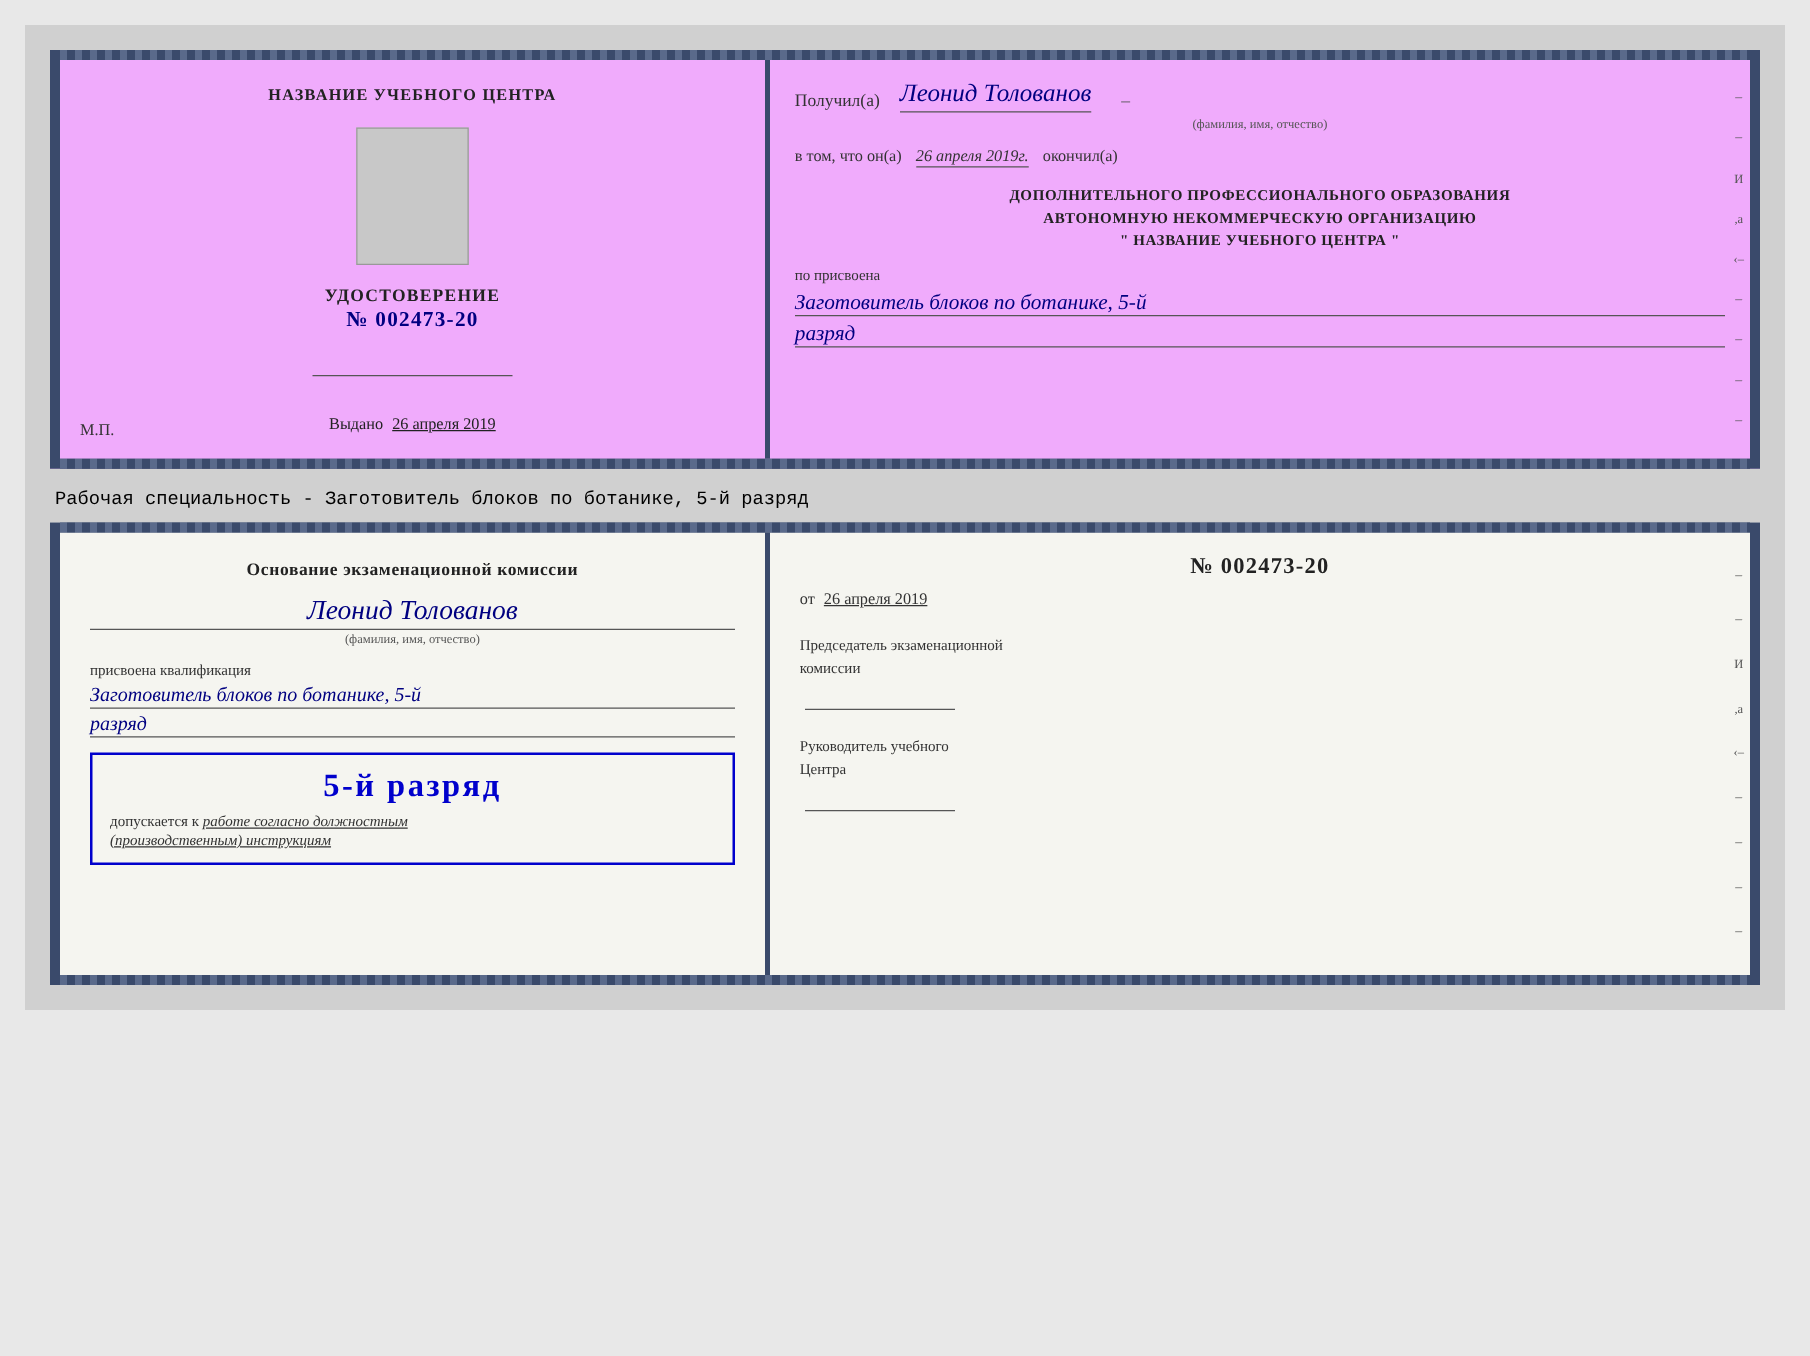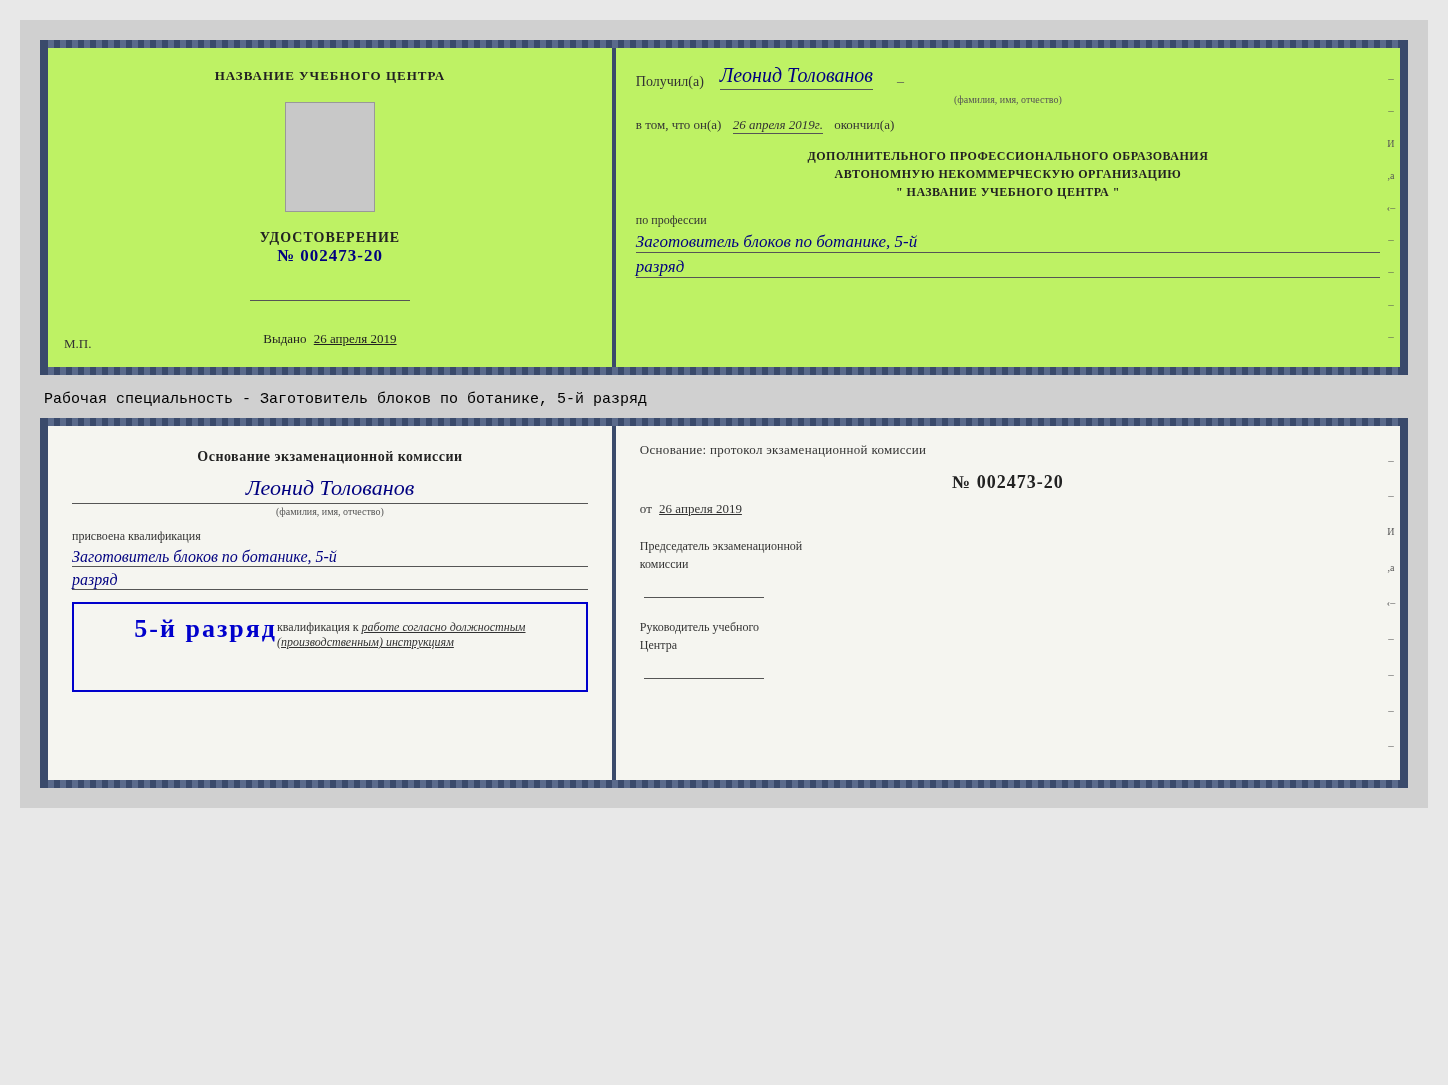--- a/index.html
+++ b/index.html
@@ -11,21 +11,21 @@
       padding: 20px;
     }
 
     .page-bg {
       background: #d0d0d0;
       padding: 20px;
     }
 
     
     .cert-card {
-      background: #bef264;
+      background: #f0abfc;
       border: 8px solid #3a4a6b;
       display: flex;
       margin-bottom: 16px;
       position: relative;
       min-height: 320px;
     }
 
     .cert-left {
       width: 42%;
       border-right: 4px solid #3a4a6b;
@@ -279,21 +279,21 @@
       margin-bottom: 12px;
     }
 
     
     .stamp-box {
       border: 2px solid #0000cc;
       padding: 10px 14px;
       margin-top: 8px;
       min-height: 90px;
       display: flex;
-      flex-direction: row;
+      flex-direction: column;
       justify-content: center;
     }
 
     .stamp-razryad {
       font-size: 26px;
       font-weight: bold;
       color: #0000cc;
       text-align: center;
       letter-spacing: 2px;
     }
@@ -406,21 +406,21 @@
         <span>окончил(а)</span>
       </div>
 
       <div class="org-block">
         <div>ДОПОЛНИТЕЛЬНОГО ПРОФЕССИОНАЛЬНОГО ОБРАЗОВАНИЯ</div>
         <div>АВТОНОМНУЮ НЕКОММЕРЧЕСКУЮ ОРГАНИЗАЦИЮ</div>
         <div>" НАЗВАНИЕ УЧЕБНОГО ЦЕНТРА "</div>
       </div>
 
       <div class="profession-block">
-        <span>по профессии</span>
+        <span>по присвоена</span>
         <span class="profession-value">Заготовитель блоков по ботанике, 5-й</span>
         <span class="razryad-value">разряд</span>
       </div>
 
       <div class="right-side-deco">
         <span class="deco-dash">–</span>
         <span class="deco-dash">–</span>
         <span style="font-size:10px; color:#555;">И</span>
         <span style="font-size:10px; color:#555;">,а</span>
         <span style="font-size:10px; color:#555;">‹–</span>
@@ -444,32 +444,31 @@
       <div class="person-name-bottom">Леонид Толованов</div>
       <div class="person-subtext">(фамилия, имя, отчество)</div>
 
       <div class="qualification-label">присвоена квалификация</div>
       <span class="qualification-value">Заготовитель блоков по ботанике, 5-й</span>
       <span class="razryad-bottom">разряд</span>
 
       <div class="stamp-box">
         <div class="stamp-razryad">5-й разряд</div>
         <div class="stamp-dopusk">
-          <span>квалификация к</span>
+          <span>допускается к</span>
           <span class="stamp-dopusk-italic">работе согласно должностным</span>
           <br>
           <span class="stamp-dopusk-italic">(производственным) инструкциям</span>
         </div>
       </div>
 
     </div>
 
     <div class="bottom-right">
 
-      <div class="osnov-label">Основание: протокол экзаменационной комиссии</div>
 
       <div class="protocol-number">№ 002473-20</div>
 
       <div class="ot-date">
         <span>от</span>
         <span style="text-decoration: underline; margin-left: 4px;">26 апреля 2019</span>
       </div>
 
       <div class="signature-block">
         <div>Председатель экзаменационной</div>

